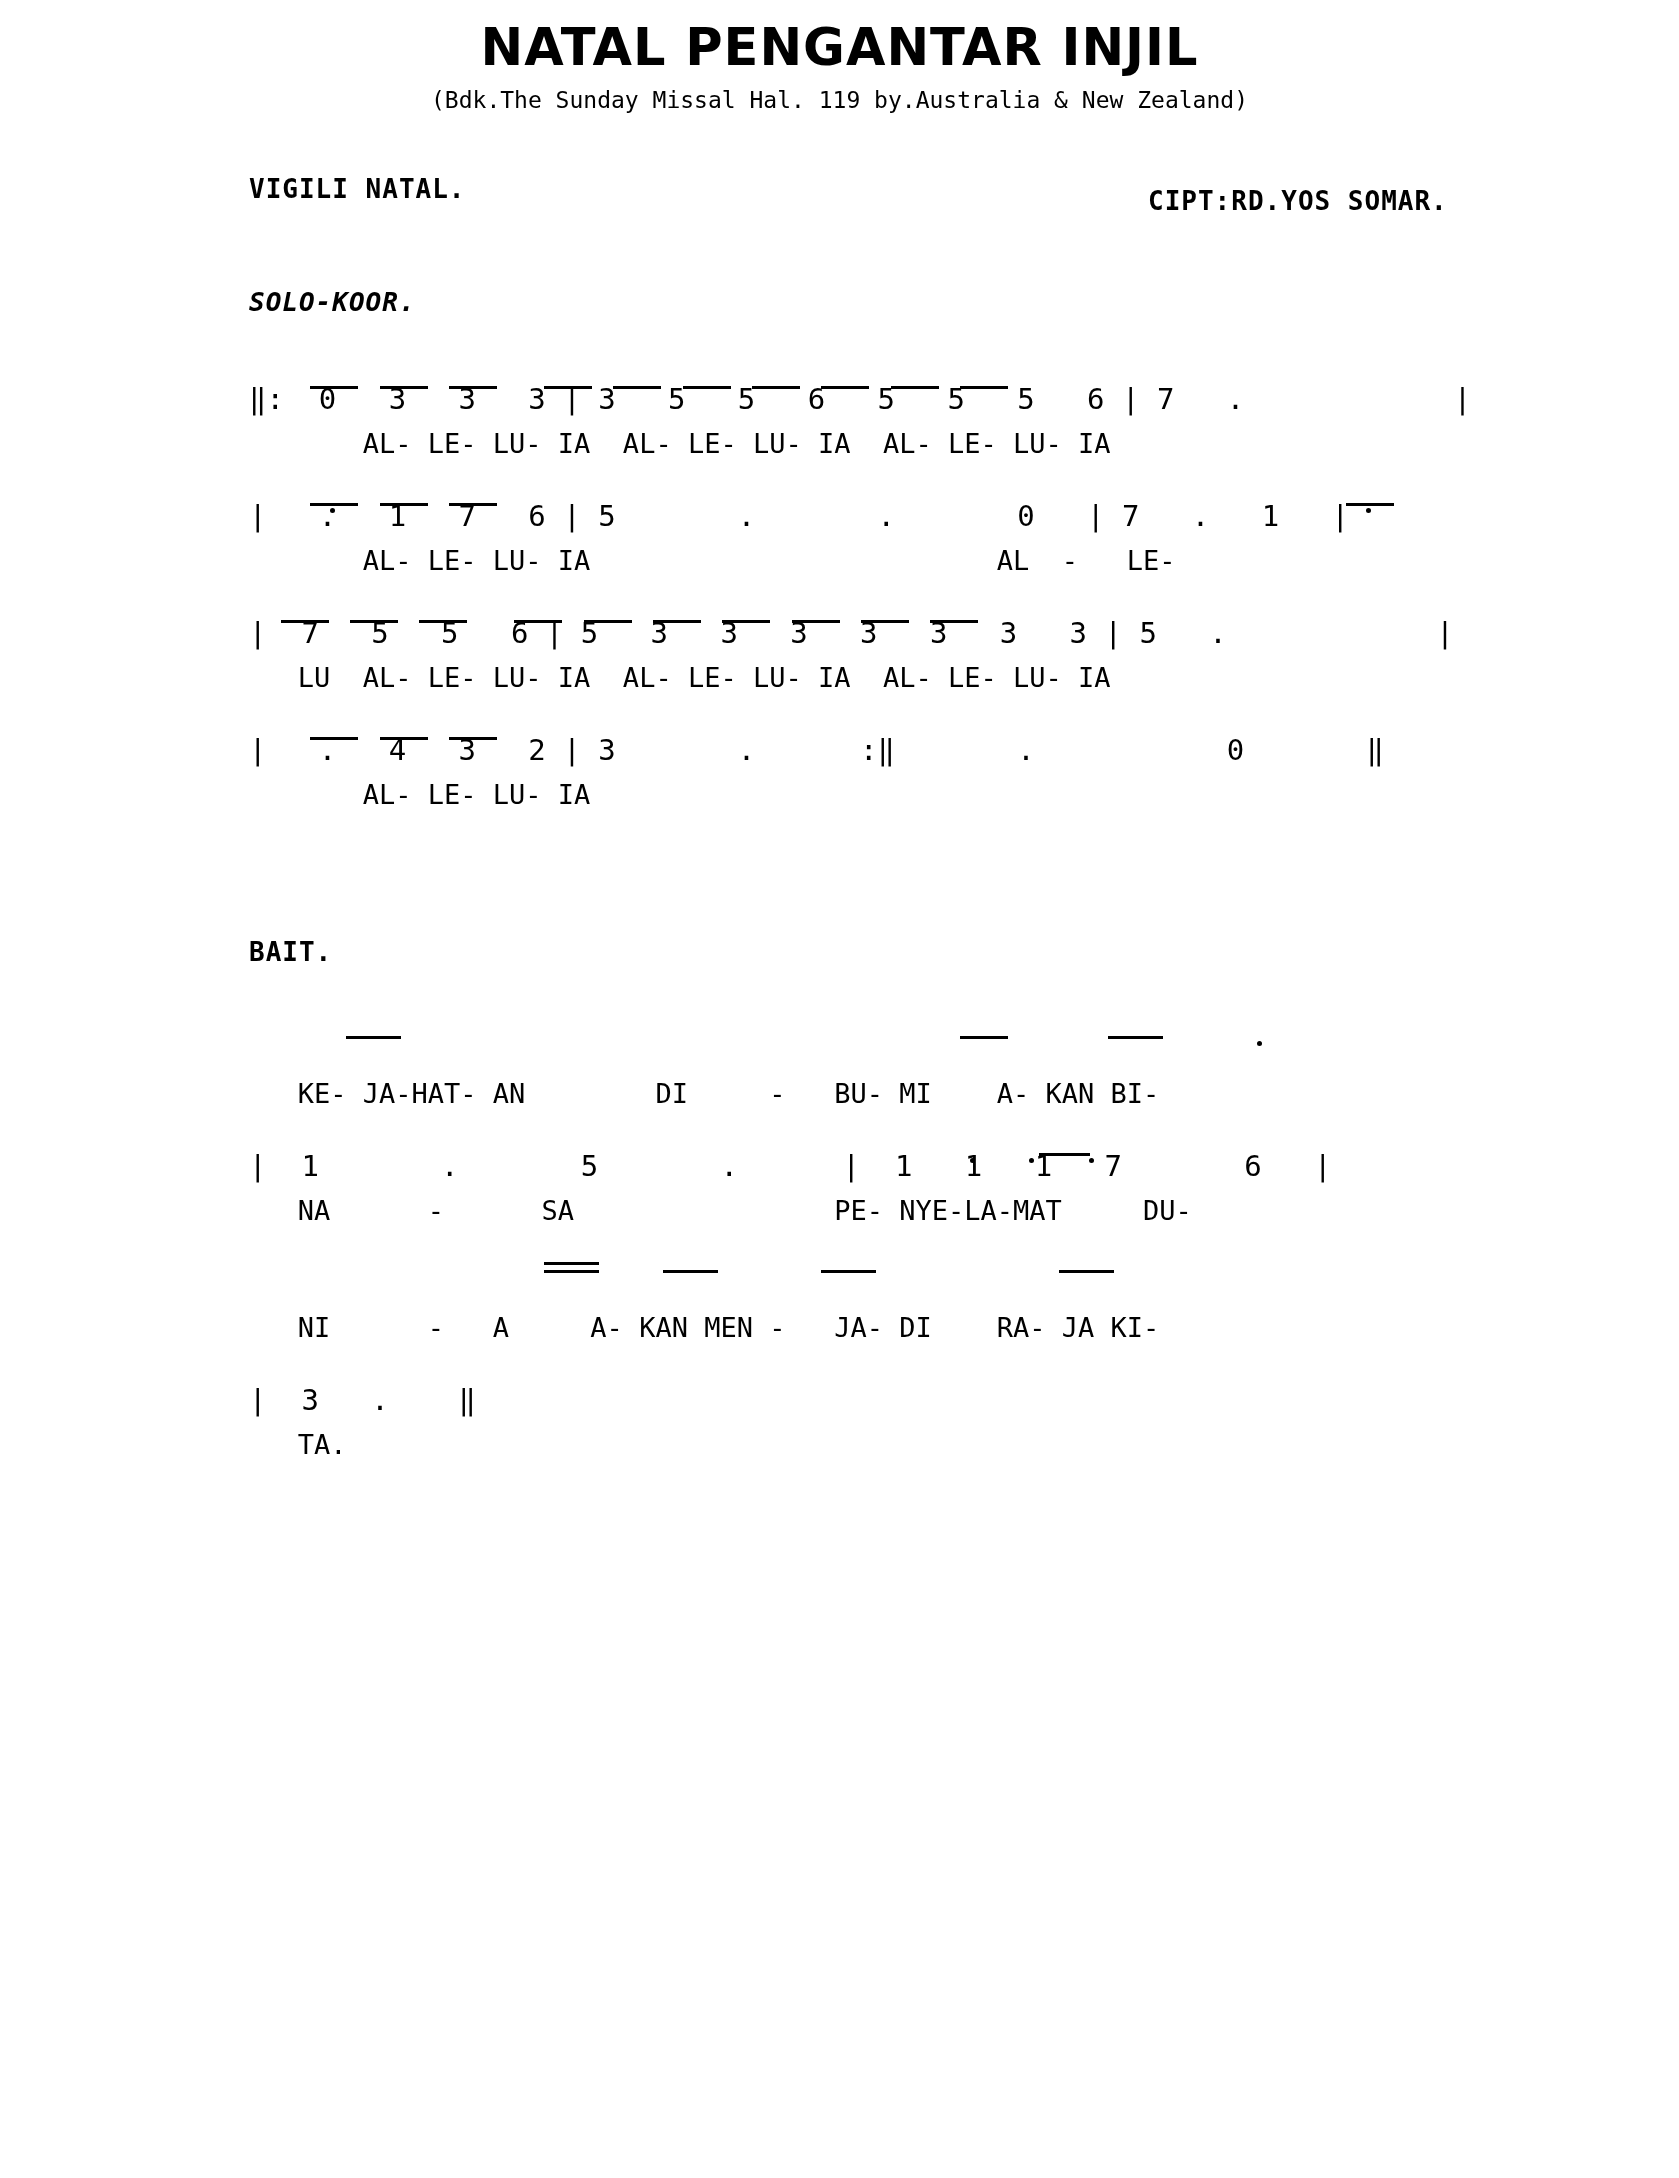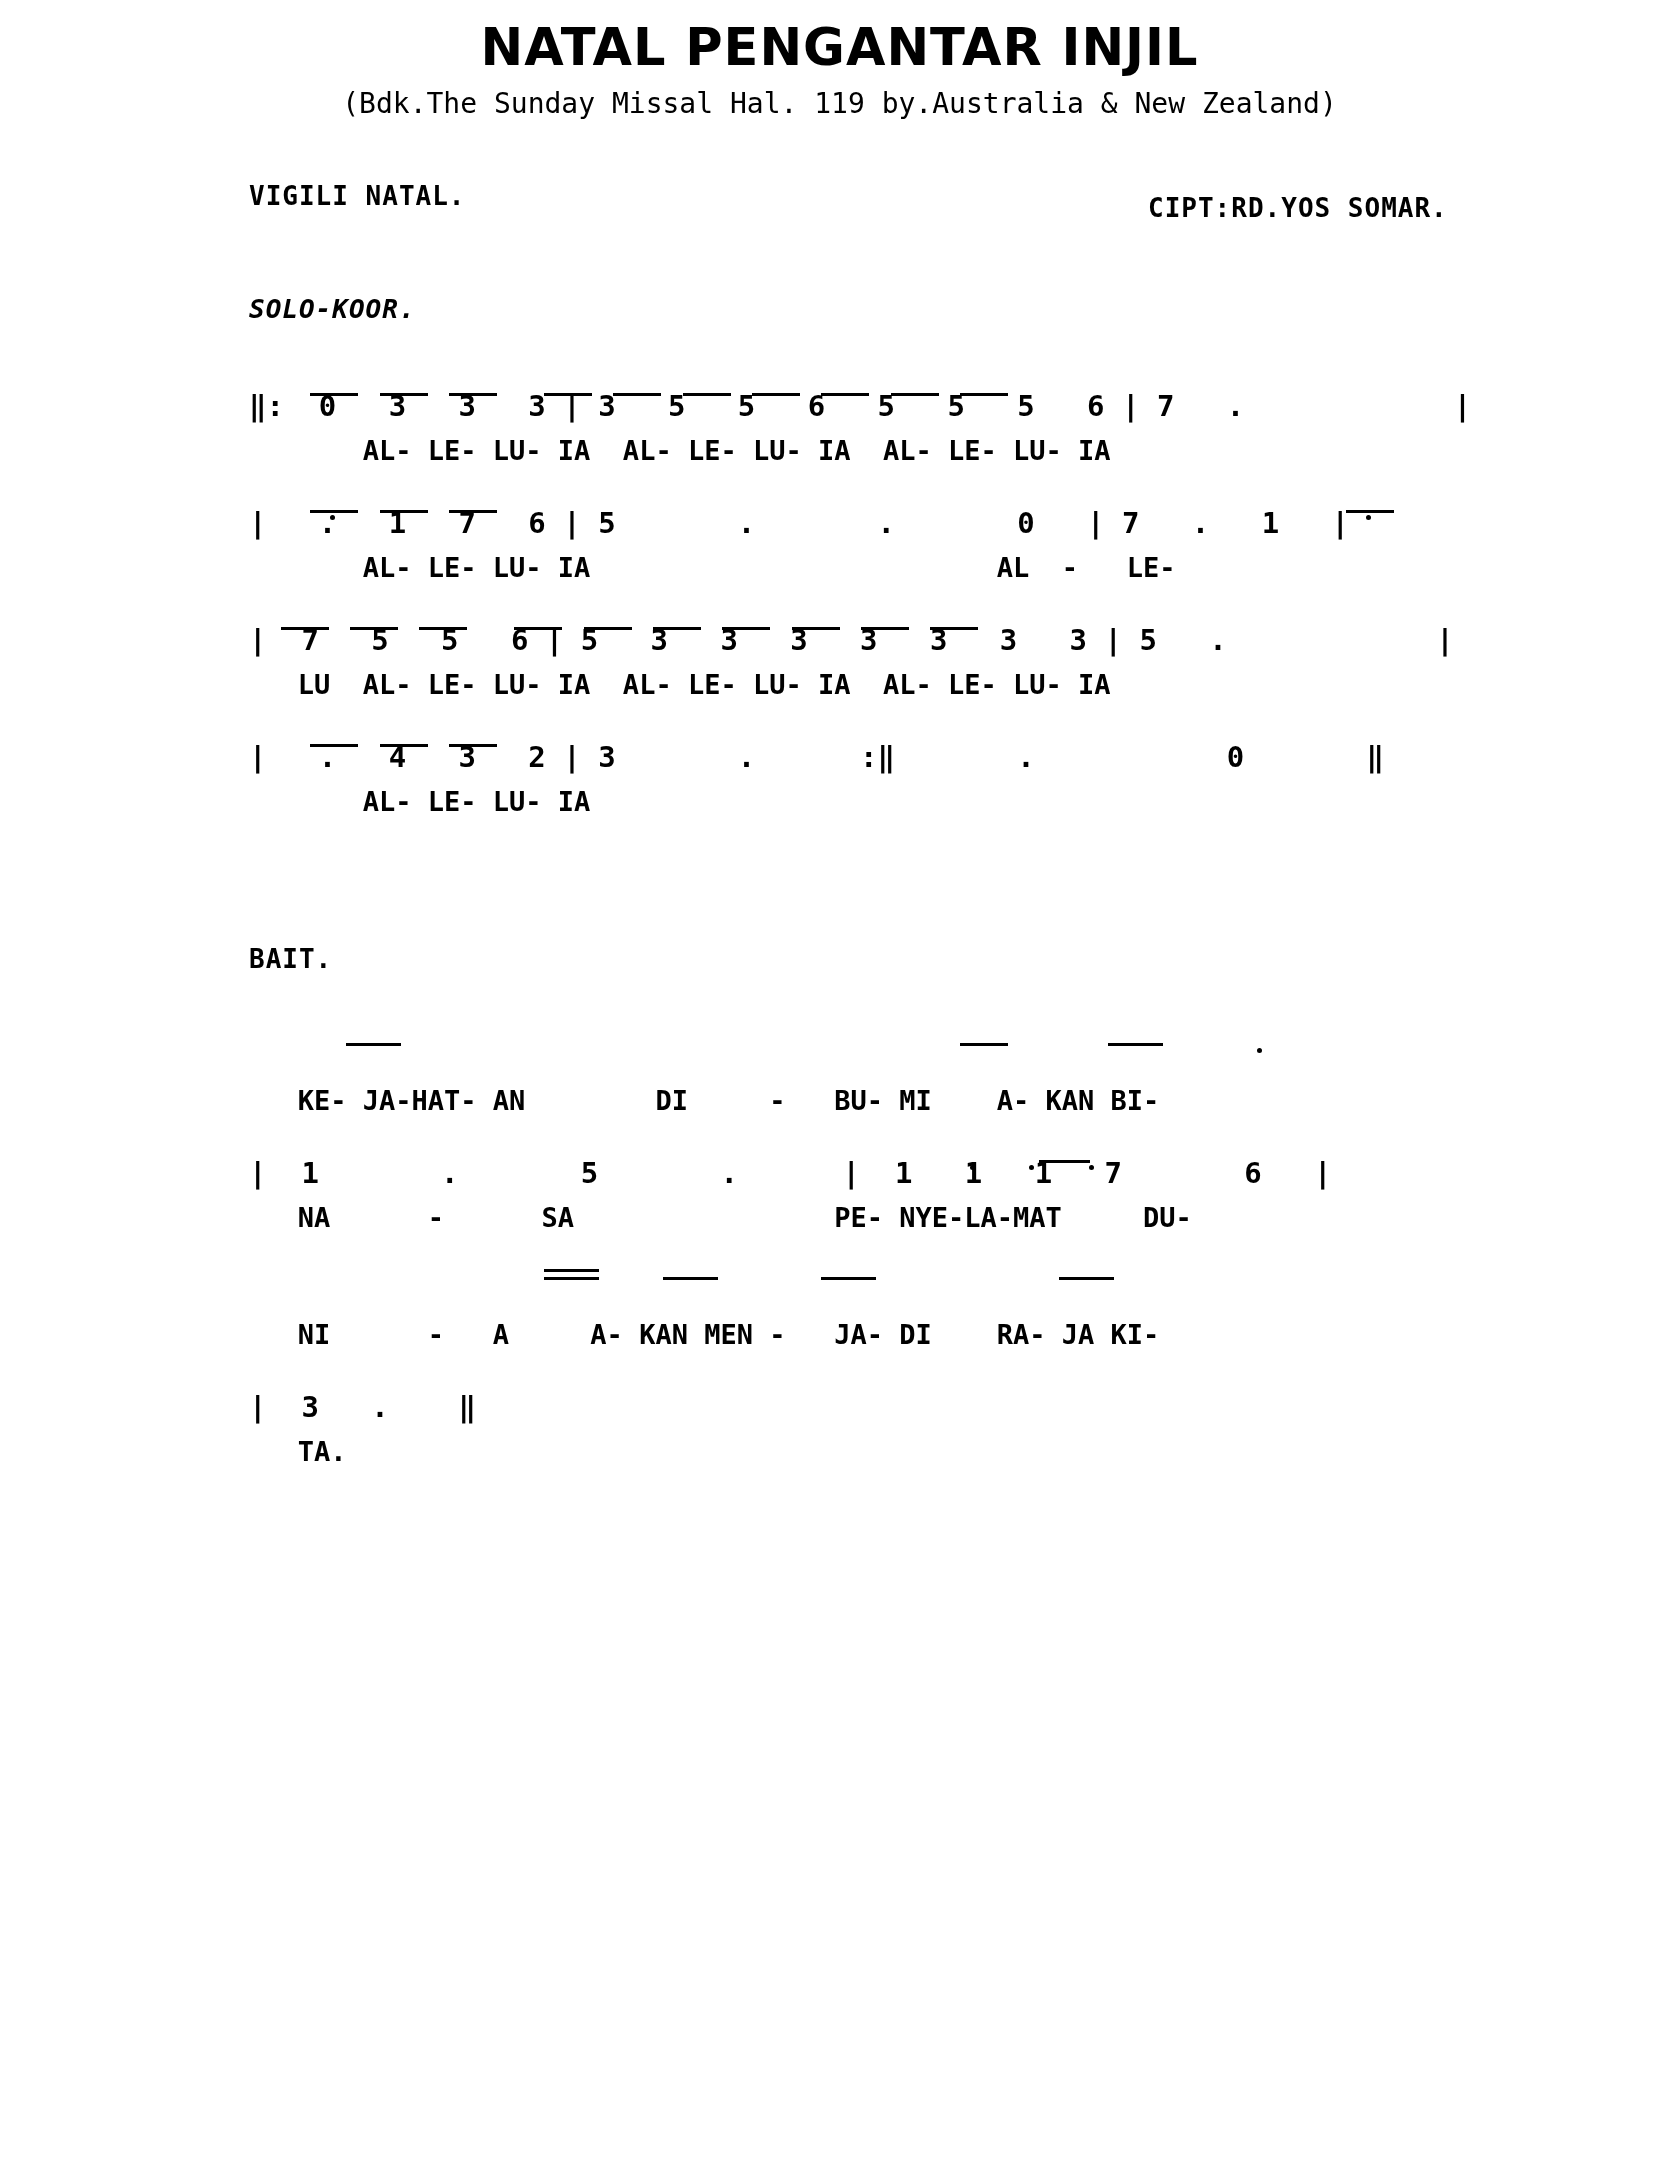--- a/index.html
+++ b/index.html
@@ -26,21 +26,21 @@
     text-align: center;
     font-family: "DejaVu Sans", sans-serif;
     font-weight: bold;
     font-size: 51px;
     letter-spacing: 1px;
     margin-top: 18px;
   }
   .subtitle {
     text-align: center;
     font-family: "DejaVu Sans Mono", monospace;
-    font-size: 28px;
+    font-size: 23px;
     margin-top: 10px;
   }
   .meta-row {
     position: relative;
     margin-top: 61px;
     height: 36px;
     font-weight: bold;
     font-size: 26px;
     letter-spacing: 1px;
     text-align: right;
@@ -61,21 +61,20 @@
     letter-spacing: 1px;
     margin-left: 249px;
   }
   .sec-solo { margin-top: 77px; font-style: italic; }
   .sec-bait { margin-top: 87px; }
 
   .staff {
     position: relative;
     margin-left: 249px;
     height: 117px;
-    font-weight: bold;
   }
   .staff.first { margin-top: 65px; }
 
   .notes, .lyrics {
     position: absolute;
     left: 0;
     white-space: pre;
     font-family: "DejaVu Sans Mono", monospace;
   }
   .notes {

